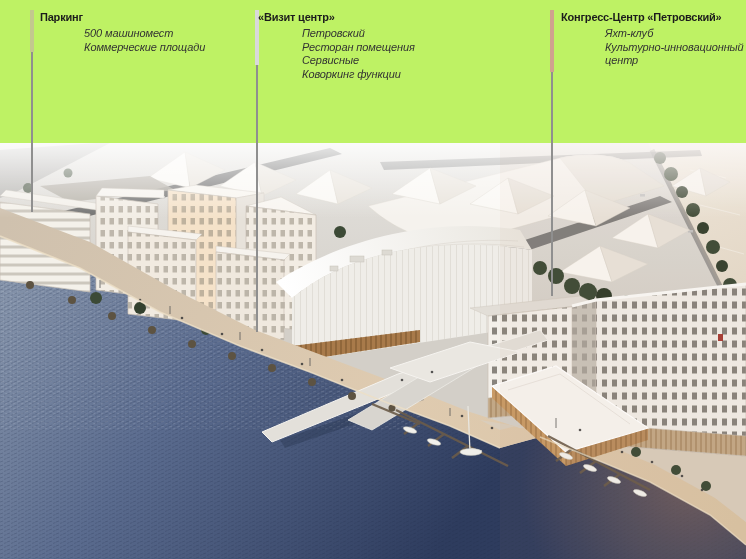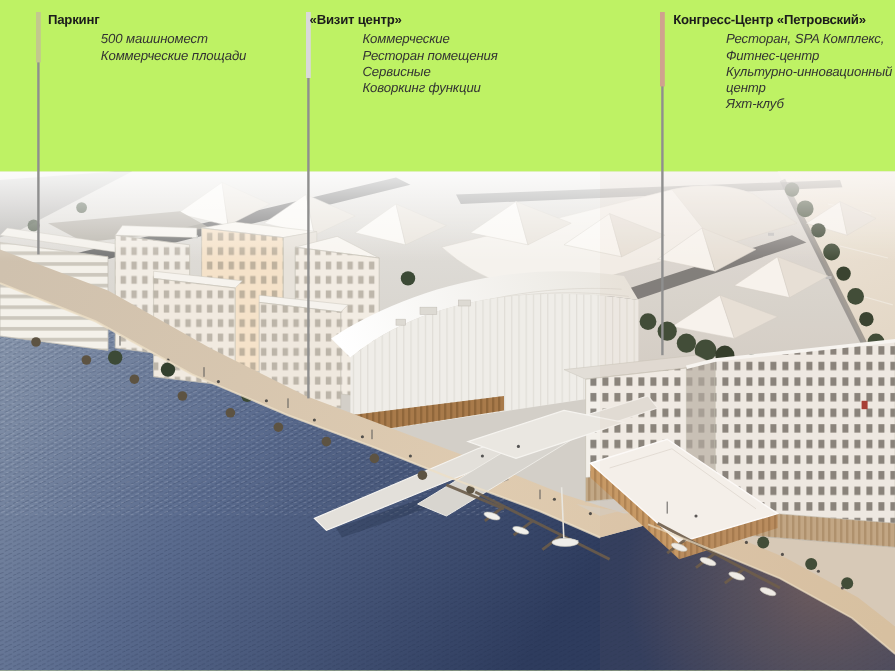--- a/index.html
+++ b/index.html
@@ -351,26 +351,25 @@
   </div>
 
   <div class="anno a1">
     <div class="anno-title">Паркинг</div>
     <div class="anno-line">500 машиномест</div>
     <div class="anno-line">Коммерческие площади</div>
   </div>
 
   <div class="anno a2">
     <div class="anno-title">«Визит центр»</div>
-    <div class="anno-line">Коммерческие</div>
+    <div class="anno-line">Петровский</div>
     <div class="anno-line">Ресторан помещения</div>
     <div class="anno-line">Сервисные</div>
     <div class="anno-line">Коворкинг функции</div>
   </div>
 
   <div class="anno a3">
     <div class="anno-title">Конгресс-Центр «Петровский»</div>
-    <div class="anno-line">Ресторан, SPA Комплекс, Фитнес-центр</div>
+    <div class="anno-line">Яхт-клуб</div>
     <div class="anno-line">Культурно-инновационный центр</div>
-    <div class="anno-line">Яхт-клуб</div>
   </div>
 
 </div>
 
 </body></html>

